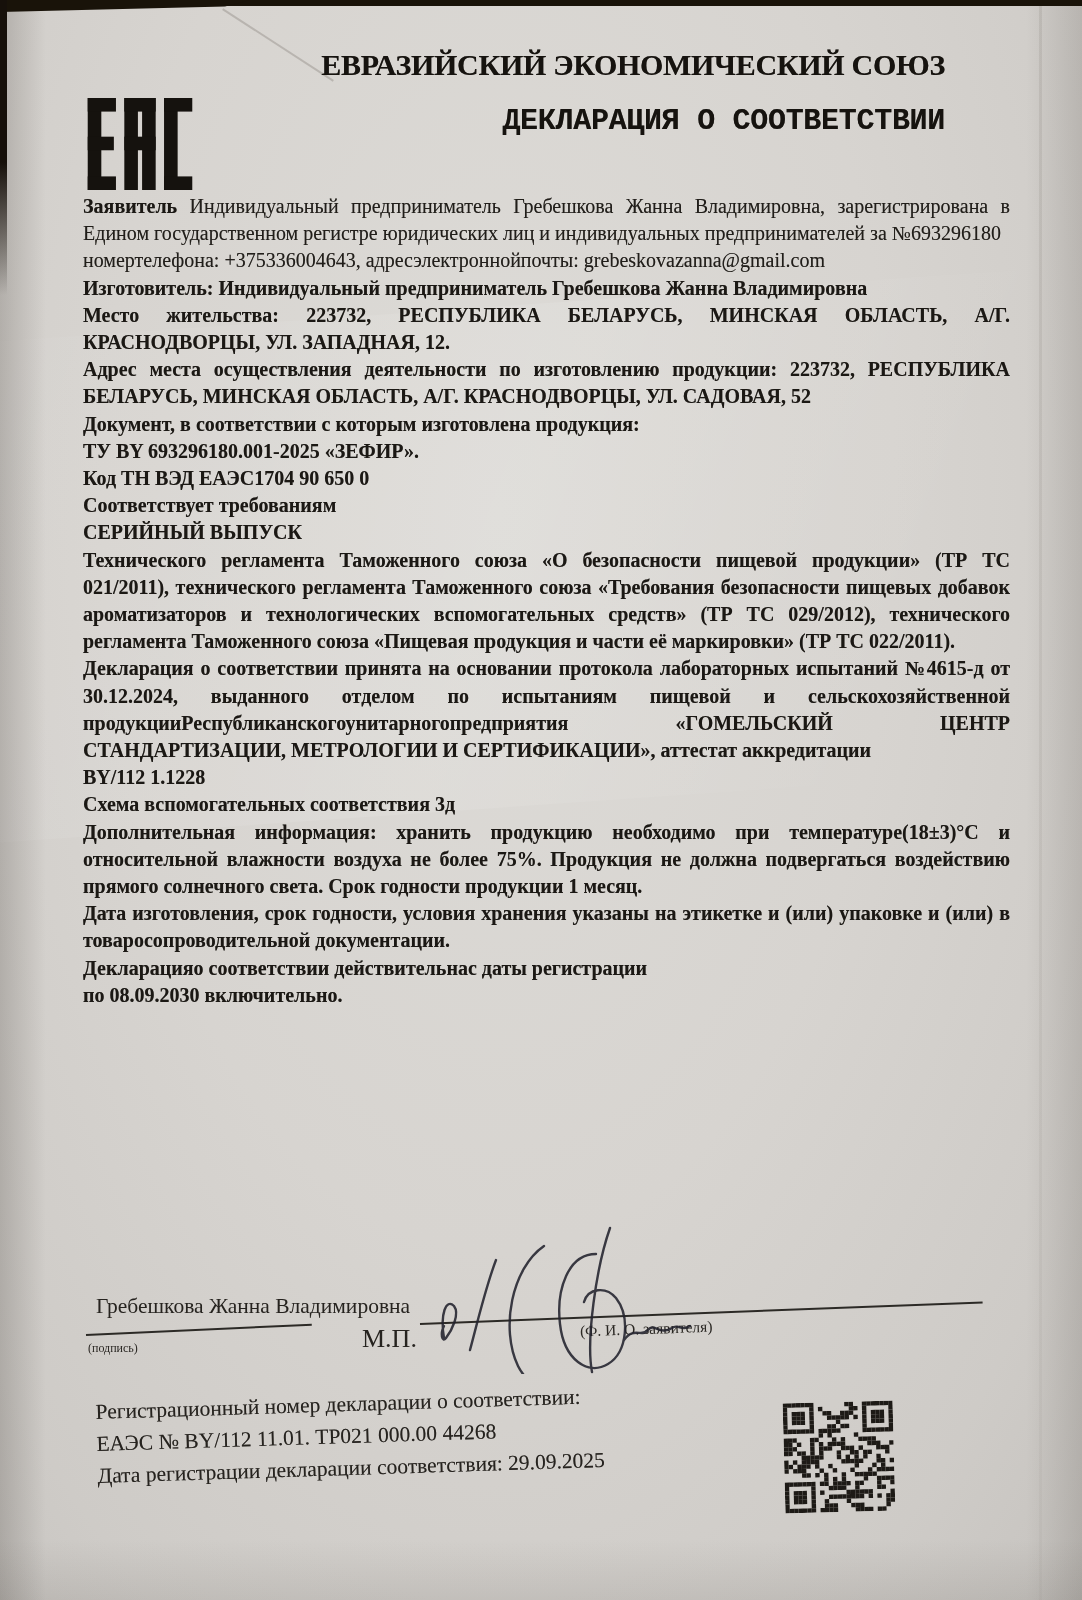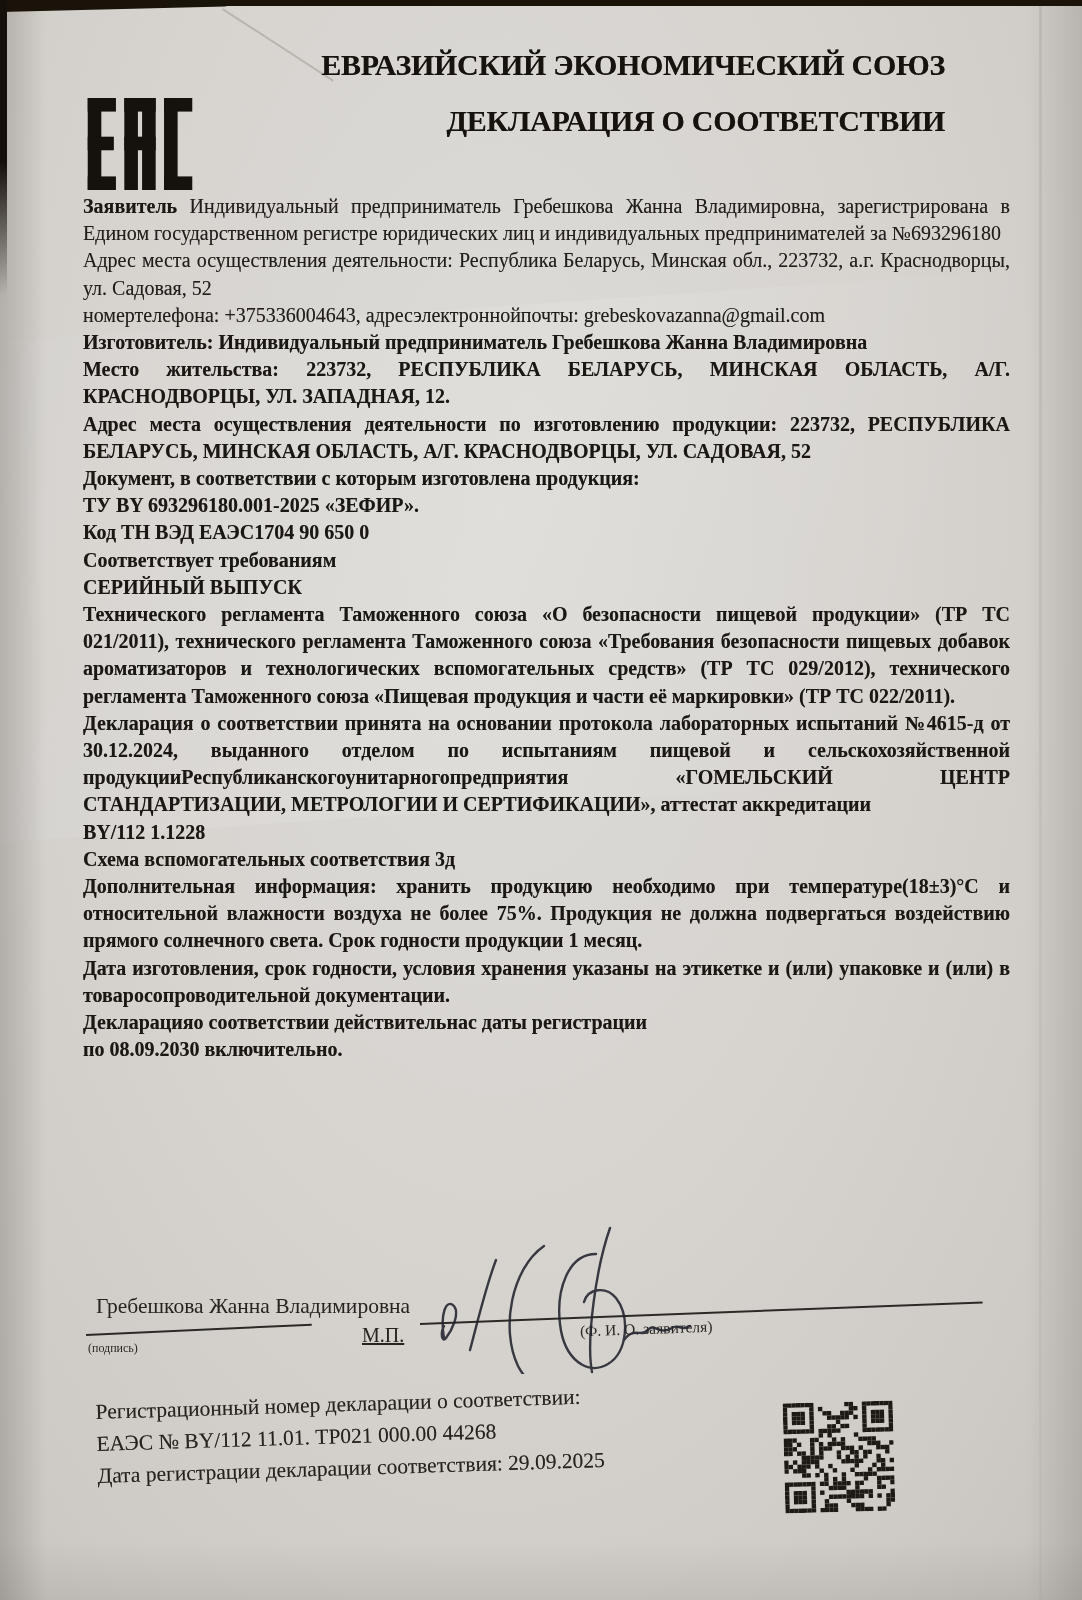--- a/index.html
+++ b/index.html
@@ -36,35 +36,35 @@
 
   .logo{position:absolute;left:86px;top:98px;width:108px;height:92px;}
   .logo svg{display:block;}
 
   .org-title,.doc-title{
     position:absolute;left:255px;width:690px;text-align:right;
     font-weight:700;font-size:30px;letter-spacing:-0.3px;color:#16130f;
     text-shadow:0 0 .6px rgba(22,19,15,.55);
   }
   .org-title{top:48px;}
-  .doc-title{top:104px;}
+  .doc-title{top:104px;font-family:Liberation Mono, monospace;}
 
   .doc-body{
     position:absolute;left:83px;top:193px;width:927px;
     font-size:20px;line-height:27.2px;text-align:justify;
     color:#211e1a;text-shadow:0 0 .5px rgba(33,30,26,.45);
   }
   .doc-body p{margin:0;}
   .doc-body .b{font-weight:700;color:#1b1814;}
 
   .sig-name{position:absolute;left:96px;top:1294px;font-size:21.5px;color:#26231f;}
   .sig-line-left{position:absolute;left:86px;top:1334px;width:226px;height:2px;
     background:#2c2a26;transform:rotate(-2.6deg);transform-origin:left center;}
   .sig-caption{position:absolute;left:88px;top:1341px;font-size:12px;color:#2a2723;}
-  .stamp{position:absolute;left:362px;top:1324px;font-size:20px;color:#26231f;text-decoration:underline;}
+  .stamp{position:absolute;left:362px;top:1324px;font-size:26px;color:#26231f;}
   .sig-line-right{position:absolute;left:420px;top:1323px;width:563px;height:2px;
     background:#2c2a26;transform:rotate(-2.2deg);transform-origin:left center;}
   .fio-caption{position:absolute;left:580px;top:1320px;font-size:15.5px;color:#2a2723;
     transform:rotate(-2deg);}
   .sig-scribble{position:absolute;left:428px;top:1222px;width:300px;height:152px;}
 
   .footer{
     position:absolute;left:95px;top:1396px;width:850px;
     font-size:21.5px;line-height:32px;color:#26231f;
     transform:rotate(-1.8deg);transform-origin:left top;
@@ -102,21 +102,20 @@
       <rect x="73" y="0" width="27" height="13"></rect>
     <rect x="73" y="75" width="27" height="13"></rect>
   </svg>
 </div>
 
 <div class="org-title">ЕВРАЗИЙСКИЙ ЭКОНОМИЧЕСКИЙ СОЮЗ</div>
 <div class="doc-title">ДЕКЛАРАЦИЯ О СООТВЕТСТВИИ</div>
 
 <div class="doc-body" id="doc-body">
     <p><span class="b">Заявитель</span><span> Индивидуальный предприниматель Гребешкова Жанна Владимировна, зарегистрирована в Едином государственном регистре юридических лиц и индивидуальных предпринимателей за №693296180</span></p>
-    <p><span>Адрес места осуществления деятельности: Республика Беларусь, Минская обл., 223732, а.г. Краснодворцы, ул. Садовая, 52</span></p>
     <p><span>номертелефона: +375336004643, адресэлектроннойпочты: grebeskovazanna@gmail.com</span></p>
     <p><span class="b">Изготовитель: Индивидуальный предприниматель Гребешкова Жанна Владимировна</span></p>
     <p><span class="b">Место жительства: 223732, РЕСПУБЛИКА БЕЛАРУСЬ, МИНСКАЯ ОБЛАСТЬ, А/Г. КРАСНОДВОРЦЫ, УЛ. ЗАПАДНАЯ, 12.</span></p>
     <p><span class="b">Адрес места осуществления деятельности по изготовлению продукции: 223732, РЕСПУБЛИКА БЕЛАРУСЬ, МИНСКАЯ ОБЛАСТЬ, А/Г. КРАСНОДВОРЦЫ, УЛ. САДОВАЯ, 52</span></p>
     <p><span class="b">Документ, в соответствии с которым изготовлена продукция:</span></p>
     <p><span class="b">ТУ BY 693296180.001-2025 «ЗЕФИР».</span></p>
     <p><span class="b">Код ТН ВЭД ЕАЭС1704 90 650 0</span></p>
     <p><span class="b">Соответствует требованиям</span></p>
     <p><span class="b">СЕРИЙНЫЙ ВЫПУСК</span></p>
     <p><span class="b">Технического регламента Таможенного союза «О безопасности пищевой продукции» (ТР ТС 021/2011), технического регламента Таможенного союза «Требования безопасности пищевых добавок ароматизаторов и технологических вспомогательных средств» (ТР ТС 029/2012), технического регламента Таможенного союза «Пищевая продукция и части её маркировки» (ТР ТС 022/2011).</span></p>

